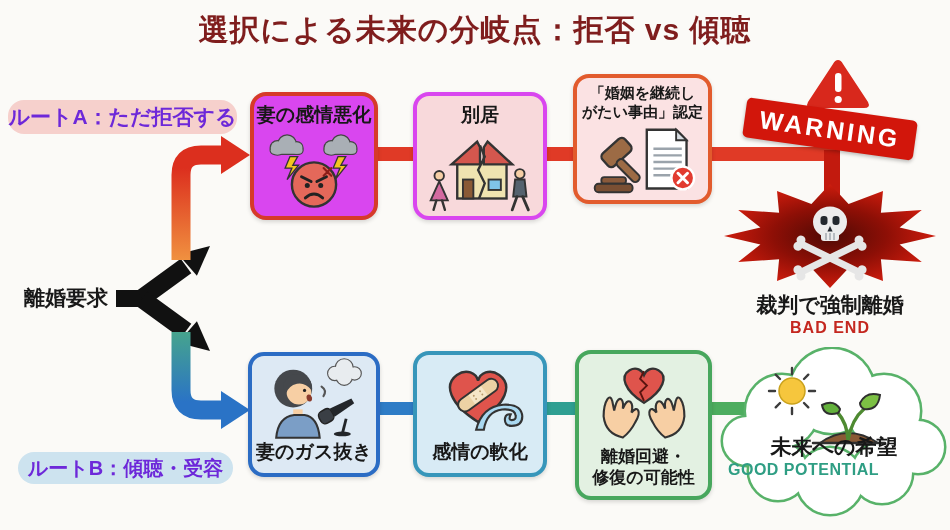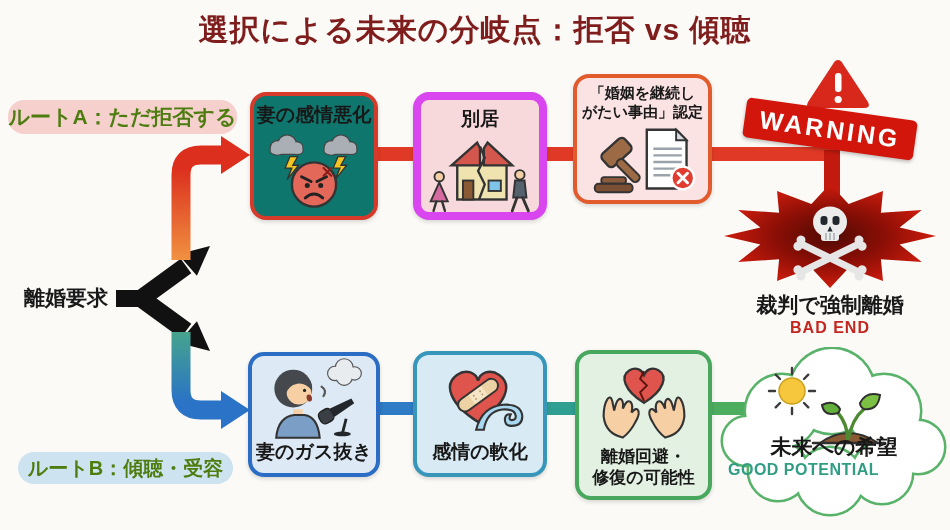--- a/index.html
+++ b/index.html
@@ -8,33 +8,33 @@
     background:#fbfaf7;overflow:hidden;
     font-family:"Liberation Sans","DejaVu Sans",sans-serif;color:#181818;
   }
   .abs{position:absolute;}
   .title{
     top:10px;left:0;width:950px;text-align:center;
     font-size:30px;font-weight:900;letter-spacing:1px;color:#7f1d1d;
   }
   .pill{
     border-radius:16px;text-align:center;font-weight:800;
-    display:flex;align-items:center;justify-content:center;color:#4d7c0f;
+    display:flex;align-items:center;justify-content:center;color:#6d28d9;
   }
   .pill-a{left:8px;top:100px;width:229px;height:34px;background:#f6d0cc;font-size:21px;}
   .pill-b{left:18px;top:452px;width:215px;height:32px;background:#cde3ef;font-size:20px;}
   .start{left:24px;top:284px;font-size:21px;font-weight:900;}
   .box{
     border-radius:16px;display:flex;flex-direction:column;align-items:center;
     box-shadow:0 2px 4px rgba(0,0,0,0.15);box-sizing:border-box;
   }
   .box .spacer{flex:1;display:flex;align-items:center;justify-content:center;}
   .box-label{font-weight:800;text-align:center;line-height:1.25;}
-  .box-a1{left:250px;top:92px;width:128px;height:128px;border:4px solid #d63a2a;background:#0f766e;}
-  .box-a2{left:413px;top:92px;width:134px;height:128px;border:8px solid #d946ef;background:#f8d9db;}
+  .box-a1{left:250px;top:92px;width:128px;height:128px;border:4px solid #d63a2a;background:#d946ef;}
+  .box-a2{left:413px;top:92px;width:134px;height:128px;border:4px solid #d946ef;background:#f8d9db;}
   .box-a3{left:573px;top:74px;width:139px;height:130px;border:4px solid #e25b2d;background:#fbe2e3;}
   .box-b1{left:248px;top:352px;width:132px;height:125px;border:4px solid #2b6cc4;background:#dde9f4;}
   .box-b2{left:413px;top:351px;width:134px;height:126px;border:4px solid #3796ba;background:#d8ebf5;}
   .box-b3{left:575px;top:350px;width:137px;height:150px;border:4px solid #47a75d;background:#e3f1e2;}
   .lbl-lg{font-size:19px;margin-top:7px;}
   .lbl-sm{font-size:15px;margin-top:6px;}
   .lbl-bot{font-size:19px;margin-bottom:9px;}
   .lbl-bot-sm{font-size:17px;margin-bottom:8px;}
   .conn{height:14px;}
   .conn-a{background:#e03a26;top:147px;}

